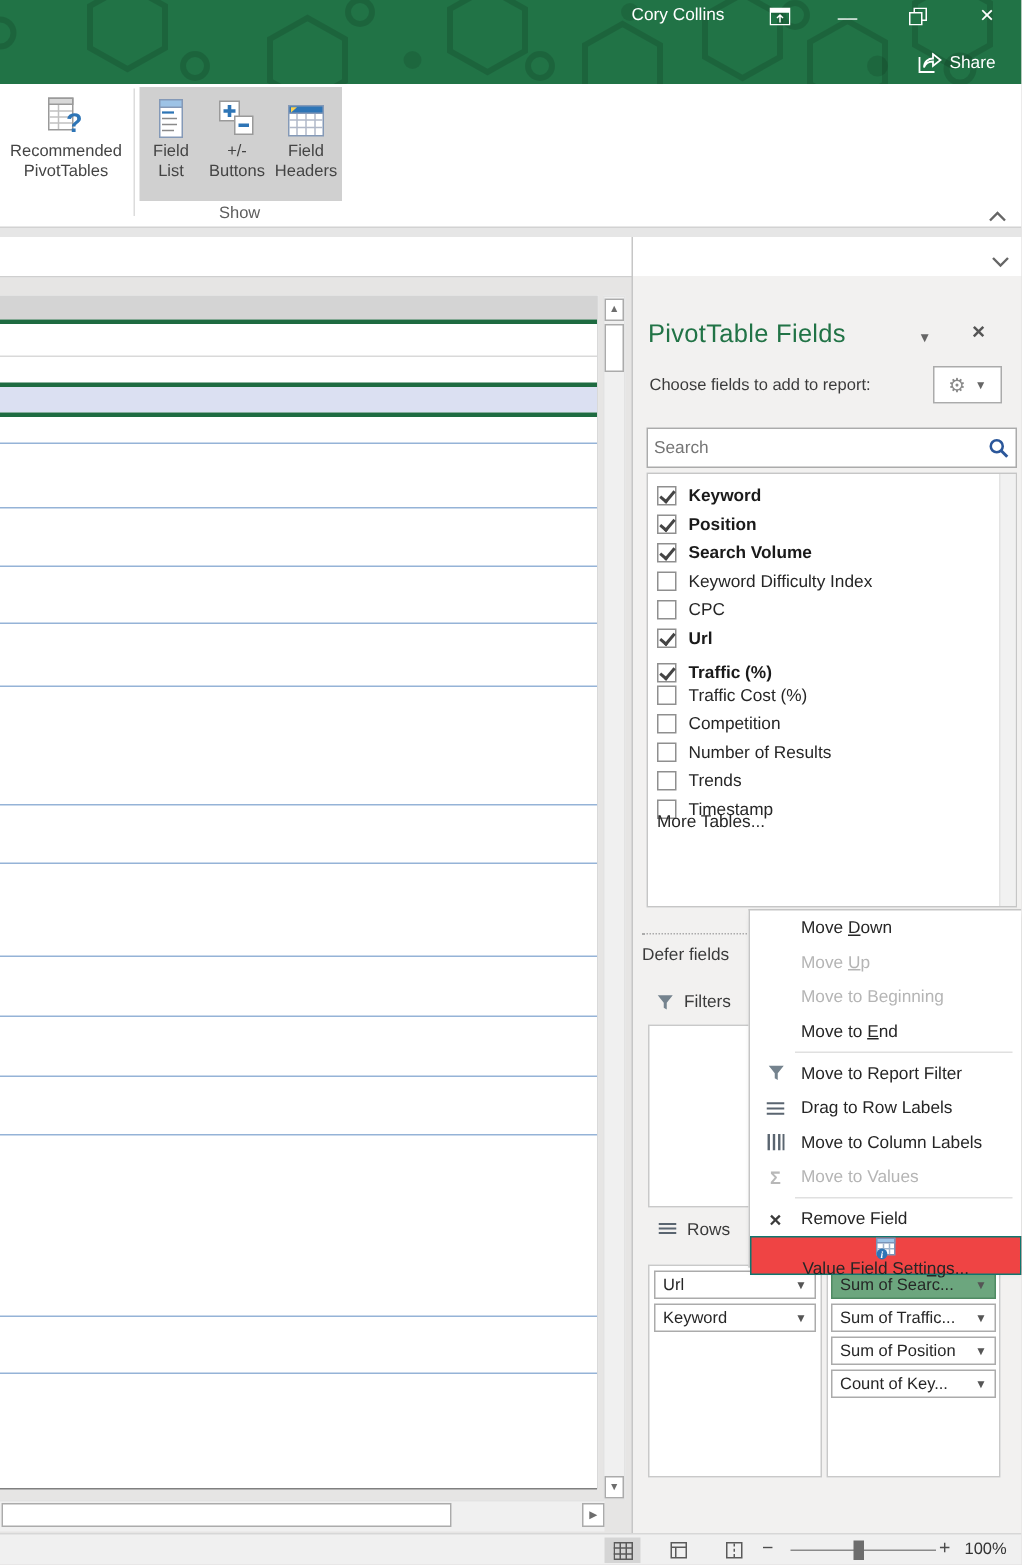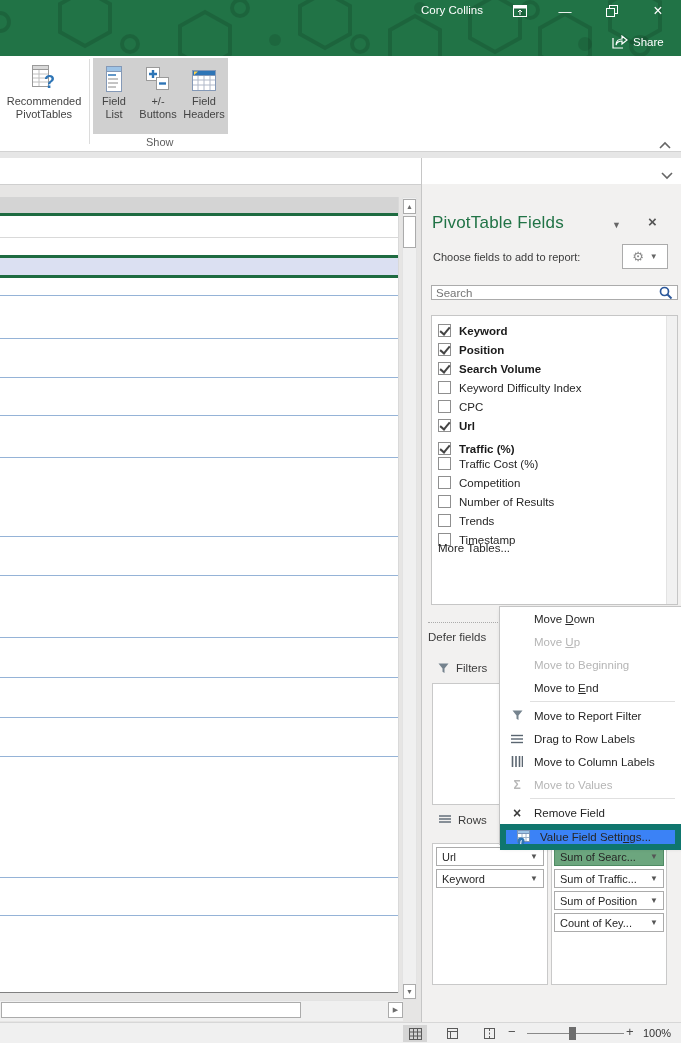--- a/index.html
+++ b/index.html
@@ -44,21 +44,21 @@
 
   
   .pane-sep{left:421px;top:158px;width:1px;height:864px;background:#c6c6c6;}
   .pane{left:422px;top:184px;width:259px;height:838px;background:#f2f1f0;}
   .pane-title{left:10px;top:29px;font-size:17px;color:#217346;letter-spacing:.2px;}
   .pane-title-caret{left:190px;top:36px;color:#666;font-size:9px;}
   .pane-close{left:226px;top:29px;color:#555;font-size:15px;font-weight:bold;}
   .choose-label{left:11px;top:67px;font-size:11px;color:#3b3b3b;}
   .gear-btn{left:200px;top:60px;width:46px;height:25px;background:#fff;border:1px solid #ababab;box-sizing:border-box;
             display:flex;align-items:center;justify-content:center;gap:6px;color:#8a8a8a;}
-  .search-box{left:9px;top:101px;width:247px;height:15px;background:#fff;border:1px solid #ababab;box-sizing:border-box;
+  .search-box{left:9px;top:101px;width:247px;height:27px;background:#fff;border:1px solid #ababab;box-sizing:border-box;
               display:flex;align-items:center;}
   .search-box input{border:none;outline:none;flex:1;font-size:11.5px;color:#595959;padding:0 4px;background:transparent;
                     font-family:"Liberation Sans",sans-serif;}
   .field-box{left:9px;top:131px;width:247px;height:290px;background:#fff;border:1px solid #c6c6c6;box-sizing:border-box;}
   .field-scroll{position:absolute;right:0;top:0;width:11px;height:288px;background:#f1f1f1;border-left:1px solid #e3e3e3;box-sizing:border-box;}
   .field-row{position:absolute;left:6px;height:19px;display:flex;align-items:center;gap:8px;font-size:11.5px;color:#262626;}
   .field-row.checked{font-weight:bold;color:#1a1a1a;}
   .cbox{width:13px;height:13px;background:#fff;border:1px solid #8f8f8f;box-sizing:border-box;position:relative;flex:none;}
   .cbox.on::after{content:"";position:absolute;left:3px;top:0px;width:4px;height:8px;border:solid #444;border-width:0 2px 2px 0;transform:rotate(40deg);}
   .more-tables{position:absolute;left:6px;top:226px;font-size:11.5px;color:#262626;}
@@ -74,21 +74,21 @@
   .update-btn{position:absolute;left:190px;top:6px;width:56px;height:24px;background:#f6f6f6;border:1px solid #cfcfcf;
               box-sizing:border-box;display:flex;align-items:center;justify-content:center;font-size:11.5px;color:#9d9d9d;}
 
   
   .menu{left:499px;top:606px;width:182px;height:239px;background:#fff;border:1px solid #c5c5c5;border-right:none;
         box-sizing:border-box;box-shadow:2px 3px 5px rgba(0,0,0,.18);z-index:50;}
   .menu-item{height:23px;display:flex;align-items:center;font-size:11.5px;color:#262626;}
   .menu-item .mi-icon{width:34px;flex:none;display:flex;align-items:center;justify-content:center;}
   .menu-item.disabled{color:#b5b5b5;}
   .menu-sep{height:1px;background:#e0e0e0;margin:2px 6px 2px 30px;}
-  .menu-item.highlighted{background:#3b82f6;border:6px solid #0f766e;box-sizing:border-box;height:26px;}
+  .menu-item.highlighted{background:#ef4444;border:1px solid #0f766e;box-sizing:border-box;height:26px;flex-direction:column;}
   .menu-label u{text-decoration:underline;}
 
   
   .statusbar{left:0;top:1022px;width:681px;height:21px;background:#f0f0f0;border-top:1px solid #d7d7d7;box-sizing:border-box;}
   .sb-icon{top:2px;width:24px;height:17px;display:flex;align-items:center;justify-content:center;color:#5a5a5a;}
   .sb-icon.active{background:#d5d5d5;}
   .zoom-track{left:527px;top:10px;width:97px;height:1px;background:#8a8a8a;}
   .zoom-thumb{left:569px;top:4px;width:7px;height:13px;background:#6d6d6d;}
   .zoom-sign{top:1px;font-size:13px;color:#4d4d4d;}
   .zoom-pct{left:643px;top:4px;font-size:11px;color:#333;}

